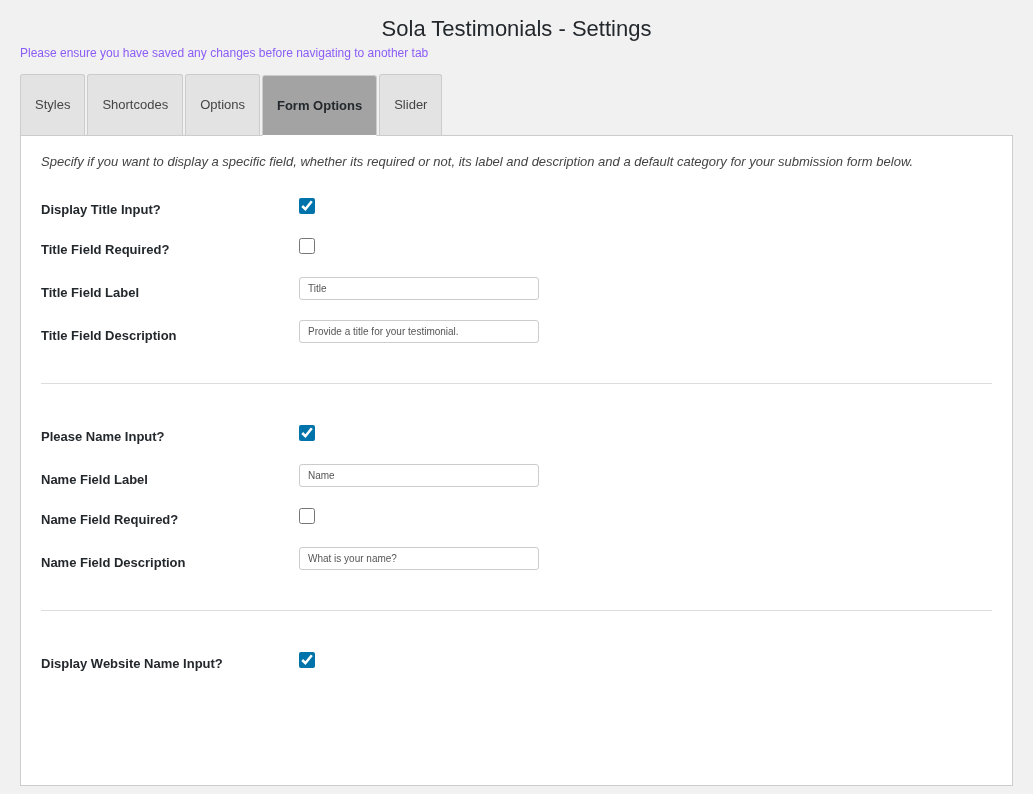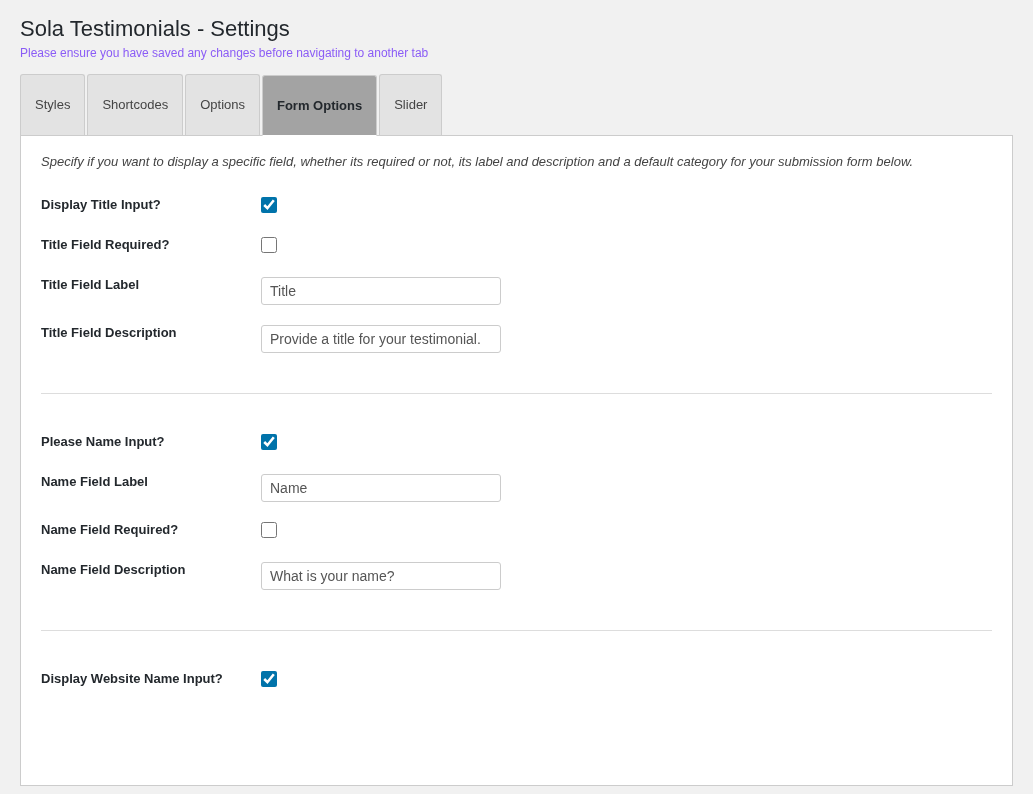--- a/index.html
+++ b/index.html
@@ -12,20 +12,21 @@
     .page-wrapper {
       background: #f1f1f1;
       min-height: 794px;
       padding: 16px 20px;
     }
     .page-title {
       font-size: 22px;
       font-weight: 400;
       color: #23282d;
       margin-bottom: 4px;
+      text-align: center;
     }
     .save-notice {
       font-size: 12px;
       color: #8b5cf6;
       margin-bottom: 14px;
     }
     .tabs {
       display: flex;
       gap: 0;
       margin-bottom: 0;
@@ -63,40 +64,41 @@
       font-size: 13px;
       color: #444;
       margin-bottom: 8px;
       font-style: italic;
     }
     .form-section {
       padding: 10px 0 20px 0;
     }
     .form-row {
       display: flex;
-      align-items: flex-start;
+      align-items: flex-end;
       padding: 10px 0;
       min-height: 40px;
+      gap: 38px;
     }
     .form-label {
       width: 220px;
       font-size: 13px;
       font-weight: 600;
       color: #23282d;
       flex-shrink: 0;
     }
     .form-control {
       flex: 1;
     }
     .form-control input[type="text"] {
       width: 240px;
       padding: 5px 8px;
       border: 1px solid #ccc;
       border-radius: 3px;
-      font-size: 14px;
+      font-size: 10px;
       color: #555;
       background: #fff;
     }
     .form-control input[type="checkbox"] {
       width: 16px;
       height: 16px;
       cursor: pointer;
       accent-color: #0073aa;
     }
     .section-divider {

